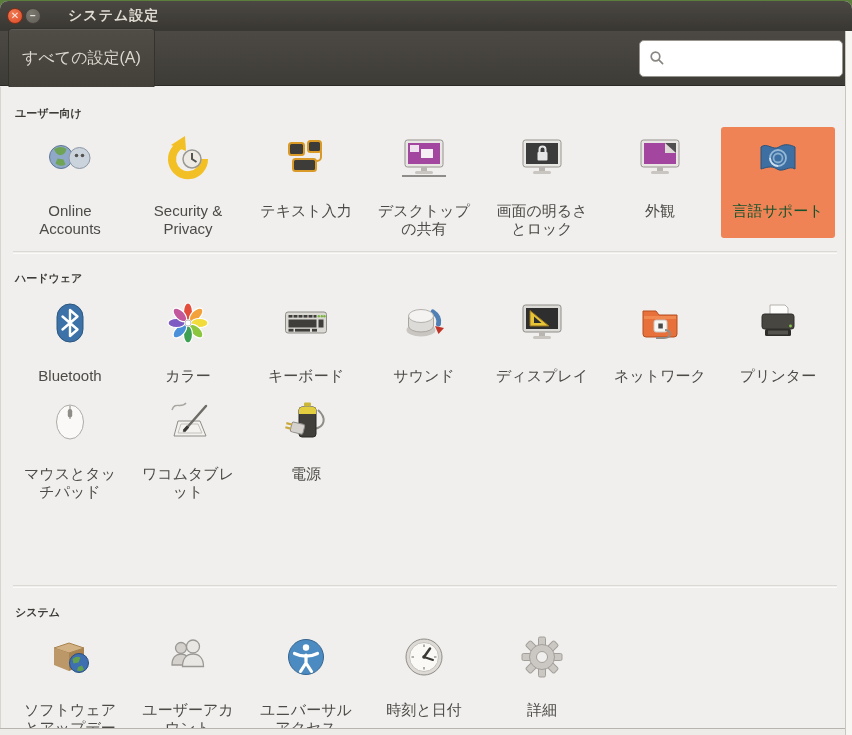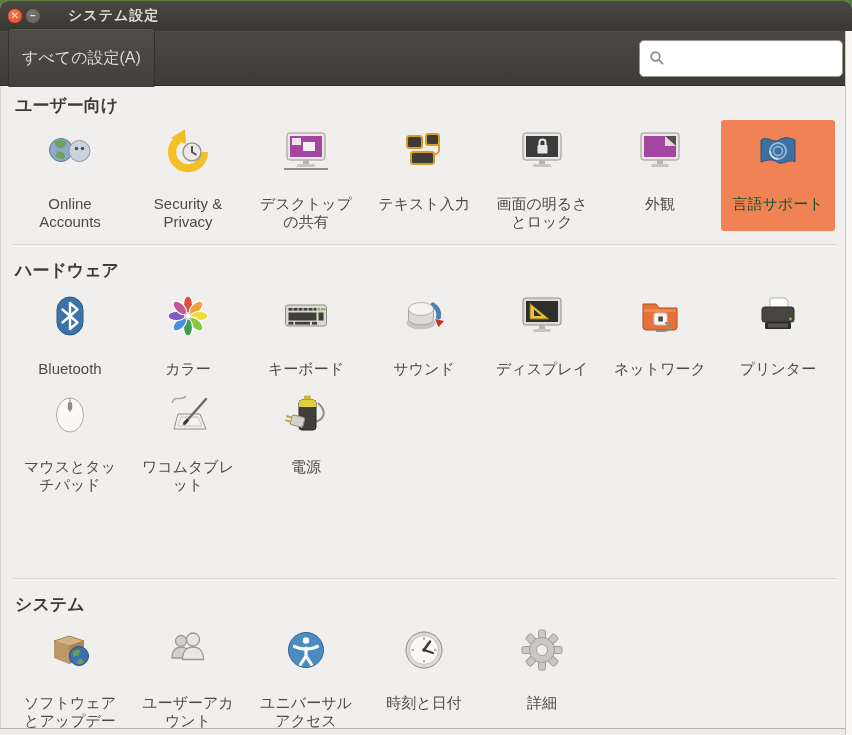--- a/index.html
+++ b/index.html
@@ -32,21 +32,21 @@
   .search{margin-left:auto;margin-right:1px;width:204px;height:37px;background:#FFFFFF;
     border:1px solid #98958F;border-radius:5px;display:flex;align-items:center;
     box-sizing:border-box;padding:0 9px}
   .search svg{flex:0 0 auto;margin-right:6px}
   .search input{border:none;outline:none;flex:1;min-width:0;font-size:14px;
     font-family:inherit;background:transparent}
   
   .content{position:absolute;top:86px;left:0;right:7px;bottom:7px;
     background:var(--content_bg,#F0EFED);border-left:1px solid #D8D5D0;
     padding:10px 0 0 10px;box-sizing:border-box;overflow:hidden}
-  .section-title{font-size:17px;color:#3E3C38;font-weight:bold;margin:0 0 0 4px;line-height:18px}
+  .section-title{font-size:11px;color:#3E3C38;font-weight:bold;margin:7px 0 0 4px;line-height:18px}
   .grid{display:grid;grid-template-columns:repeat(7,118px);margin-top:5px}
   .tile{width:114px;min-height:106px;border-radius:3px;display:flex;flex-direction:column;
     align-items:center;padding-top:7px;box-sizing:border-box;justify-self:center;cursor:pointer}
   .grid.hw .tile{min-height:98px}
   .grid.sys .tile{min-height:130px}
   .tile .ticon{width:48px;height:48px;display:block;flex:0 0 auto}
   .tile .tlabel{margin-top:20px;font-size:15px;line-height:18px;
     color:var(--label,#4D4B47);text-align:center;max-width:100px;word-break:break-word}
   .tile.selected{background:var(--selection,#F08355)}
   .tile.selected .tlabel{color:#14532d}
@@ -108,41 +108,41 @@
           <path d="M40 25a16 16 0 1 1-21-15" fill="none" stroke="#F2C024" stroke-width="8"></path>
           <polygon points="21,2 22,17 7,11" fill="#F2C024"></polygon>
           <circle cx="28" cy="25" r="9" fill="#EDEAE4" stroke="#9A9894" stroke-width="1.5"></circle>
           <path d="M28 19v6l4.5 3" stroke="#55534F" stroke-width="2" fill="none"></path>
         </svg>
         <span class="tlabel">Security &amp; Privacy</span>
       </div>
 
       <div class="tile">
         <svg class="ticon" viewBox="0 0 48 48">
+          <path d="M39 17v6a4 4 0 0 1-4 4h-2" fill="none" stroke="#DA9A28" stroke-width="2"></path>
+          <g fill="#3D3C38" stroke="#DA9A28" stroke-width="2">
+            <rect x="7" y="9" width="15" height="12" rx="2.5"></rect>
+            <rect x="26" y="7" width="13" height="11" rx="2.5"></rect>
+            <rect x="11" y="25" width="23" height="12" rx="2.5"></rect>
+          </g>
+        </svg>
+        <span class="tlabel">テキスト入力</span>
+      </div>
+
+      <div class="tile">
+        <svg class="ticon" viewBox="0 0 48 48">
           <path d="M2 42h44" stroke="#8F8D89" stroke-width="2"></path>
           <rect x="5" y="6" width="38" height="27" rx="2.5" fill="#E9E7E4" stroke="#97948F"></rect>
           <rect x="8" y="9" width="32" height="21" fill="#A346A0"></rect>
           <rect x="10" y="11" width="9" height="7" fill="#EDE2ED"></rect>
           <rect x="21" y="15" width="12" height="9" fill="#F5EFF5"></rect>
           <rect x="21" y="33" width="6" height="4" fill="#B9B6B1"></rect>
           <rect x="15" y="37" width="18" height="3" rx="1.5" fill="#C9C6C1"></rect>
         </svg>
         <span class="tlabel">デスクトップの共有</span>
-      </div>
-
-      <div class="tile">
-        <svg class="ticon" viewBox="0 0 48 48">
-          <path d="M39 17v6a4 4 0 0 1-4 4h-2" fill="none" stroke="#DA9A28" stroke-width="2"></path>
-          <g fill="#3D3C38" stroke="#DA9A28" stroke-width="2">
-            <rect x="7" y="9" width="15" height="12" rx="2.5"></rect>
-            <rect x="26" y="7" width="13" height="11" rx="2.5"></rect>
-            <rect x="11" y="25" width="23" height="12" rx="2.5"></rect>
-          </g>
-        </svg>
-        <span class="tlabel">テキスト入力</span>
       </div>
 
       <div class="tile">
         <svg class="ticon" viewBox="0 0 48 48">
           <rect x="5" y="6" width="38" height="27" rx="2.5" fill="#E9E7E4" stroke="#97948F"></rect>
           <rect x="8" y="9" width="32" height="21" fill="#3B3B3B"></rect>
           <path d="M21.5 18.5v-3a3 3 0 0 1 6 0v3" fill="none" stroke="#E6E6E6" stroke-width="2"></path>
           <rect x="19.5" y="18" width="10" height="8.5" rx="1" fill="#E6E6E6"></rect>
           <rect x="21" y="33" width="6" height="4" fill="#B9B6B1"></rect>
           <rect x="15" y="37" width="18" height="3" rx="1.5" fill="#C9C6C1"></rect>

